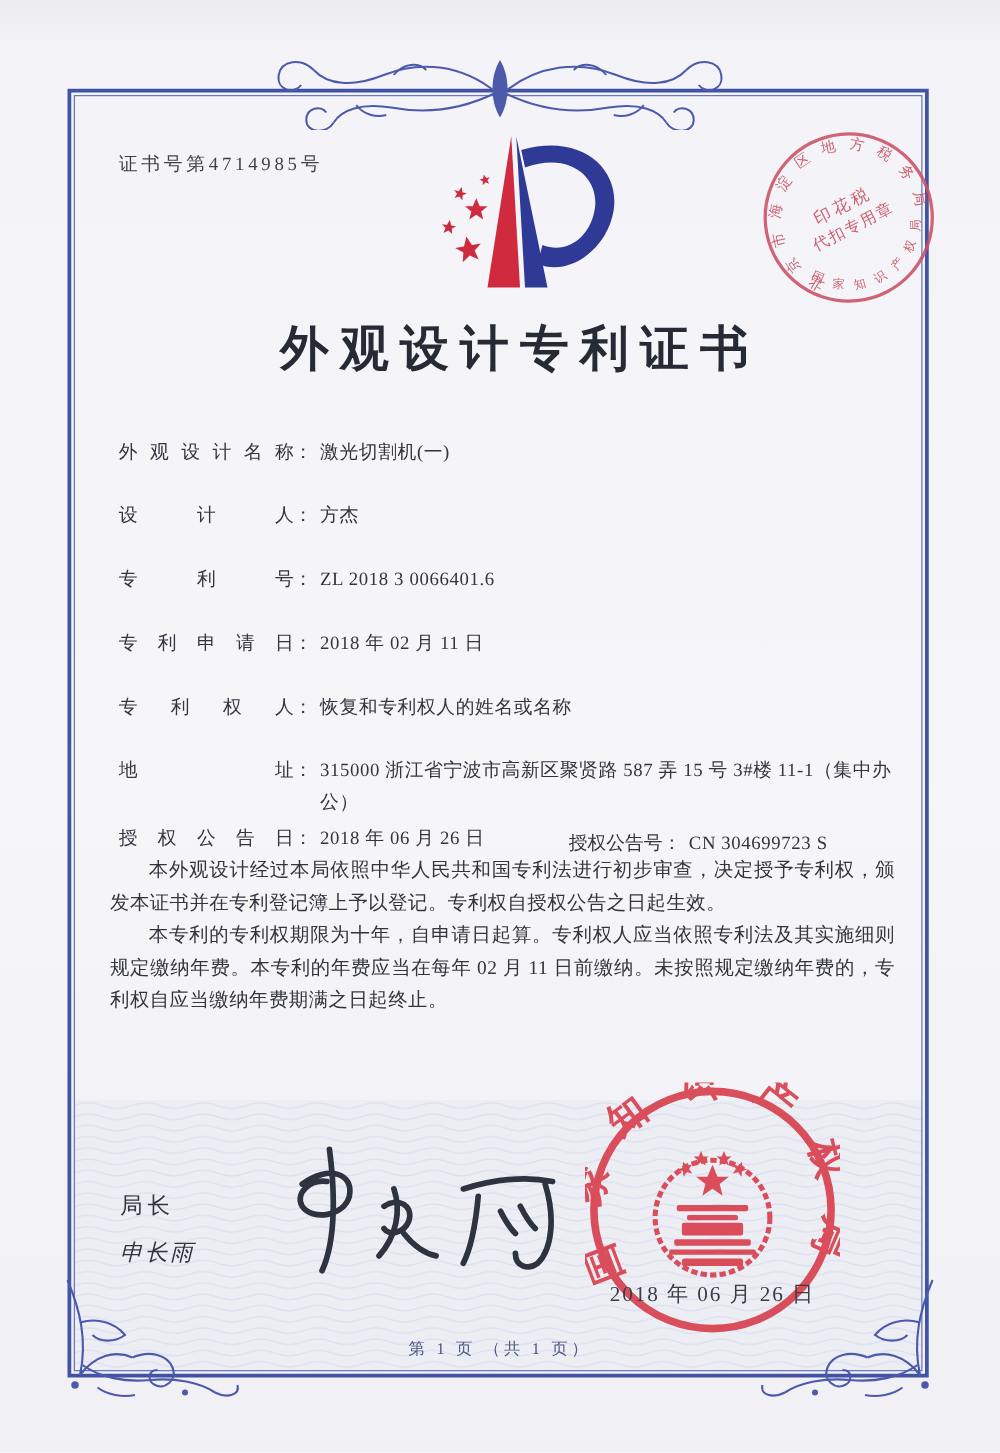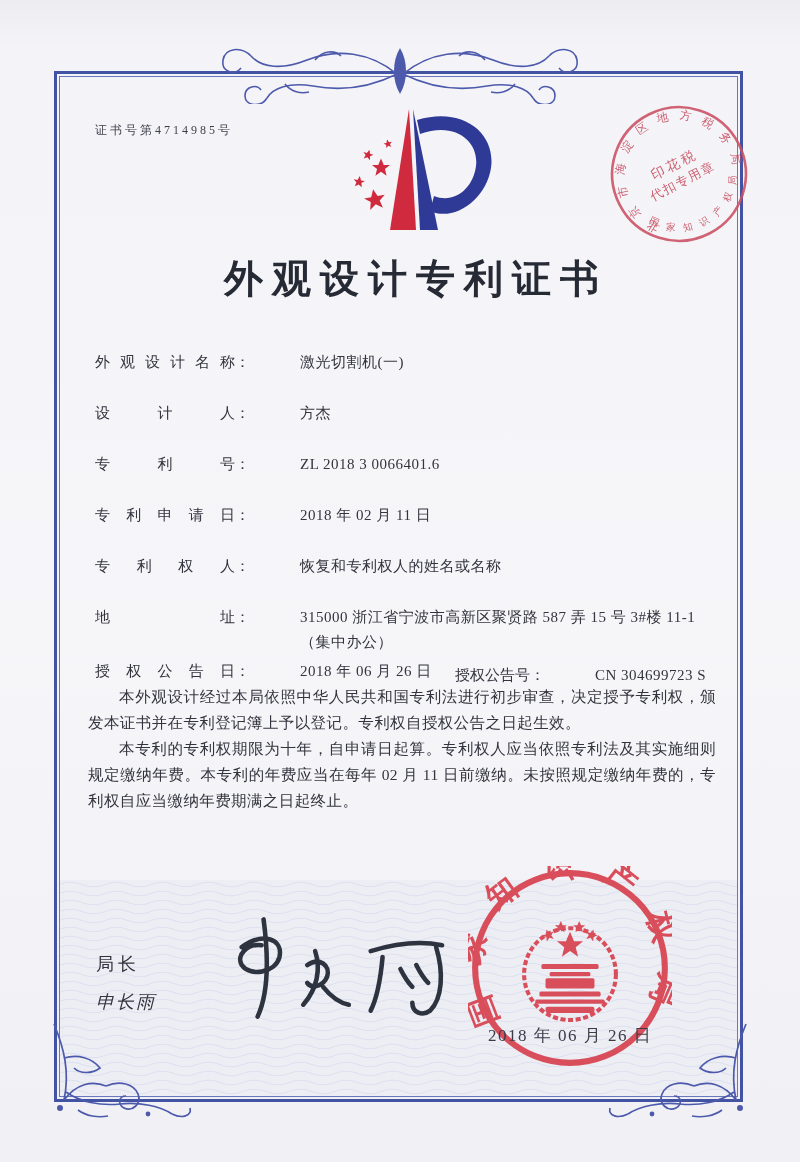--- a/index.html
+++ b/index.html
@@ -17,33 +17,33 @@
   }
   .frame::before{
     content:"";position:absolute;inset:2px;border:1px solid #6b77bd;
   }
   .waveband{position:absolute;left:59px;top:880px;width:679px;height:218px;}
   .top-ornament{position:absolute;left:165px;top:40px;width:470px;height:64px;}
   .corner{position:absolute;width:150px;height:100px;}
   .corner-left{left:44px;top:1022px;}
   .corner-right{right:44px;top:1022px;transform:scaleX(-1);}
   .cert-no{
-    position:absolute;left:95px;top:122px;font-size:12px;letter-spacing:3px;color:#3e3f4a;
+    position:absolute;left:95px;top:122px;font-size:15px;letter-spacing:3px;color:#3e3f4a;
   }
   .logo{position:absolute;left:324px;top:106px;width:170px;height:130px;}
   .tax-stamp{position:absolute;left:598px;top:92px;width:162px;height:164px;}
   .title{
     position:absolute;left:0;top:236px;width:100%;margin:16px;text-align:center;
     font-size:39px;font-weight:700;letter-spacing:9px;color:#262a35;
   }
   .fields{position:absolute;left:95px;top:350px;width:625px;font-size:15px;color:#33343e;}
   .row{display:flex;align-items:flex-start;line-height:24px;margin-bottom:27px;position:relative;}
   .flabel{display:inline-block;width:140px;text-align:justify;text-align-last:justify;flex:none;}
   .colon{flex:none;padding-right:6px;}
-  .fvalue{letter-spacing:0.5px;margin-left:44px;}
+  .fvalue{letter-spacing:0.5px;}
   .row-addr{margin-bottom:4px;}
   .row-addr .fvalue{width:462px;word-break:break-all;line-height:25px;}
   .grant-right{position:absolute;left:360px;top:4px;display:flex;}
   .grant-right .glabel{flex:none;}
   .paragraphs{
     position:absolute;left:88px;top:684px;width:628px;
     font-size:15.5px;line-height:26px;color:#33343e;text-align:justify;
   }
   .paragraphs p{margin:0;text-indent:2em;letter-spacing:0.4px;}
   .sig-title{position:absolute;left:96px;top:952px;font-size:18px;letter-spacing:4px;color:#33343e;}
@@ -249,14 +249,15 @@
           <rect x="70" y="123" width="60" height="5" rx="1.5"></rect>
           <rect x="66" y="131" width="68" height="4" rx="1.5"></rect>
           <rect x="76" y="138" width="48" height="6" rx="2"></rect>
         </g>
       </g>
     </svg>
   </div>
 
   <div class="seal-date">2018 年 06 月 26 日</div>
 
+  <div class="footer">第 1 页 （共 1 页）</div>
 
 </div>
 
 </body></html>

